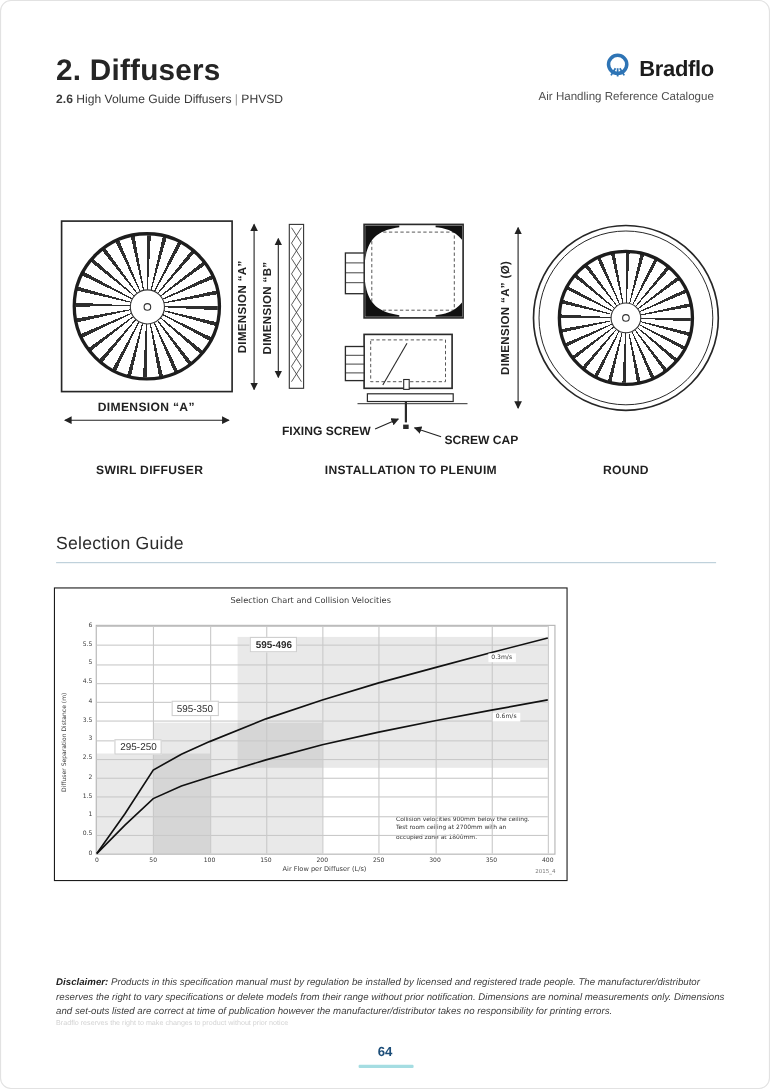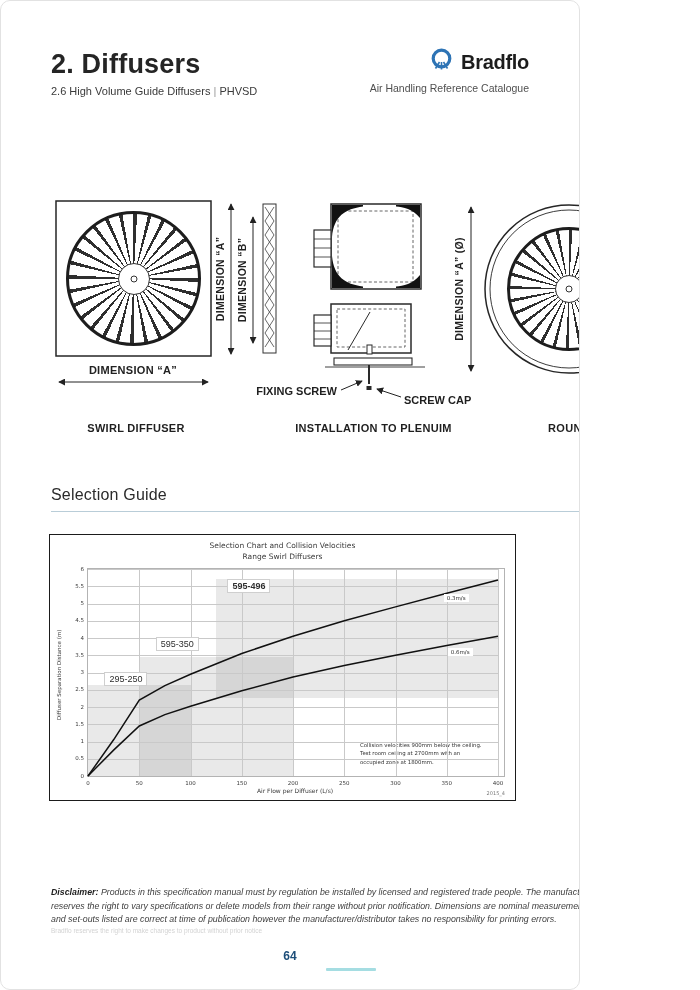--- a/index.html
+++ b/index.html
@@ -1,24 +1,24 @@
 <!DOCTYPE html>
 <html><head>
 <meta charset="utf-8">
 <style>
   html,body{margin:0;padding:0;background:#fff;}
-  .page{position:relative;width:580px;height:990px;background:#fff;border:1px solid #e2e2e2;
+  .page{position:relative;width:700px;height:990px;background:#fff;border:1px solid #e2e2e2;
         border-radius:10px;box-sizing:border-box;overflow:hidden;
         font-family:"Liberation Sans",sans-serif;color:#222;}
   .abs{position:absolute;}
 
   
   .h1{font-size:27px;font-weight:600;letter-spacing:.2px;color:#252525;}
   .sub{font-size:11px;color:#3a3a3a;margin-top:5px;}
-  .sub b{font-weight:400;}
+  .sub b{font-weight:700;}
   .brand-row{display:flex;align-items:center;gap:6px;}
   .brand-word{font-size:20px;font-weight:700;color:#1c1c1c;letter-spacing:-.3px;}
   .catalogue{font-size:10.5px;color:#4f4f4f;}
 
   
   .swirl-face{position:absolute;border-radius:50%;box-sizing:border-box;border:3px solid #1d1d1d;
     background:repeating-conic-gradient(#2e2e2e 0deg 3.2deg,rgba(0,0,0,0) 3.2deg 12.85deg);}
   .hub{position:absolute;border-radius:50%;background:#fff;border:1px solid #333;
        left:50%;top:50%;transform:translate(-50%,-50%);}
   .hub::after{content:"";position:absolute;left:50%;top:50%;transform:translate(-50%,-50%);
@@ -160,21 +160,20 @@
 
   <div class="caption" style="left:40px;width:190px;">SWIRL DIFFUSER</div>
   <div class="caption" style="left:270px;width:205px;">INSTALLATION TO PLENUIM</div>
   <div class="caption" style="left:490px;width:156px;">ROUND</div>
 
   <div class="abs sg-head" style="left:50px;top:485px;">Selection Guide</div>
   <div class="sg-rule"></div>
 
   <div class="chart-box">
     <div class="c-title">Selection Chart and Collision Velocities</div>
-    <div class="c-sub">Range Swirl Diffusers</div>
     <div class="c-ylabel">Diffuser Separation Distance (m)</div>
     <div id="plot">
       <div class="c-anno">Collision velocities 900mm below the ceiling.
 Test room ceiling at 2700mm with an
 occupied zone at 1800mm.</div>
     <div class="region" style="left: 0px; top: 115.575px; width: 102.5px; height: 91.425px;"></div>
         <div class="region" style="left: 51.25px; top: 87.975px; width: 153.75px; height: 119.025px;"></div>
         <div class="region" style="left: 128.125px; top: 10.35px; width: 281.875px; height: 119.025px;"></div>
         <div class="gl-v" style="left: 51.25px;"></div>
         <div class="gl-v" style="left: 102.5px;"></div>

